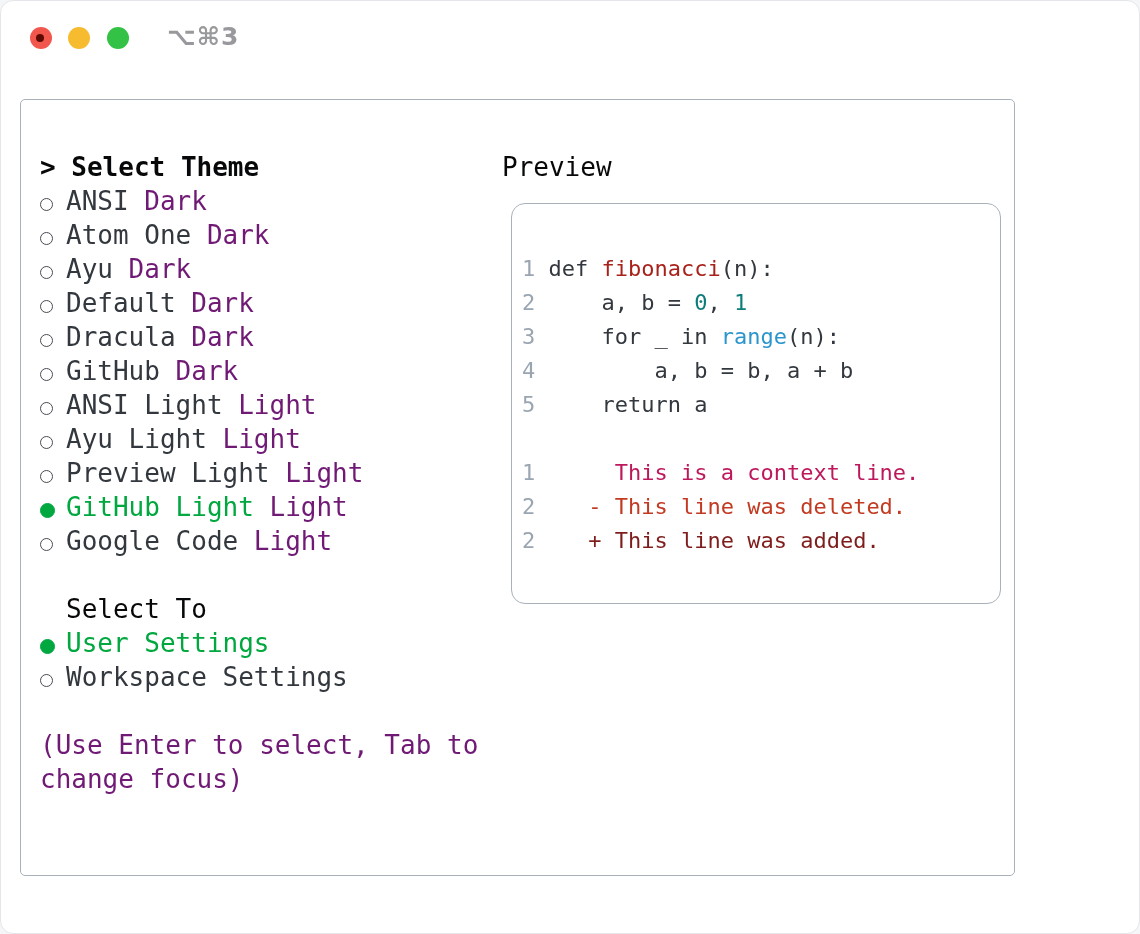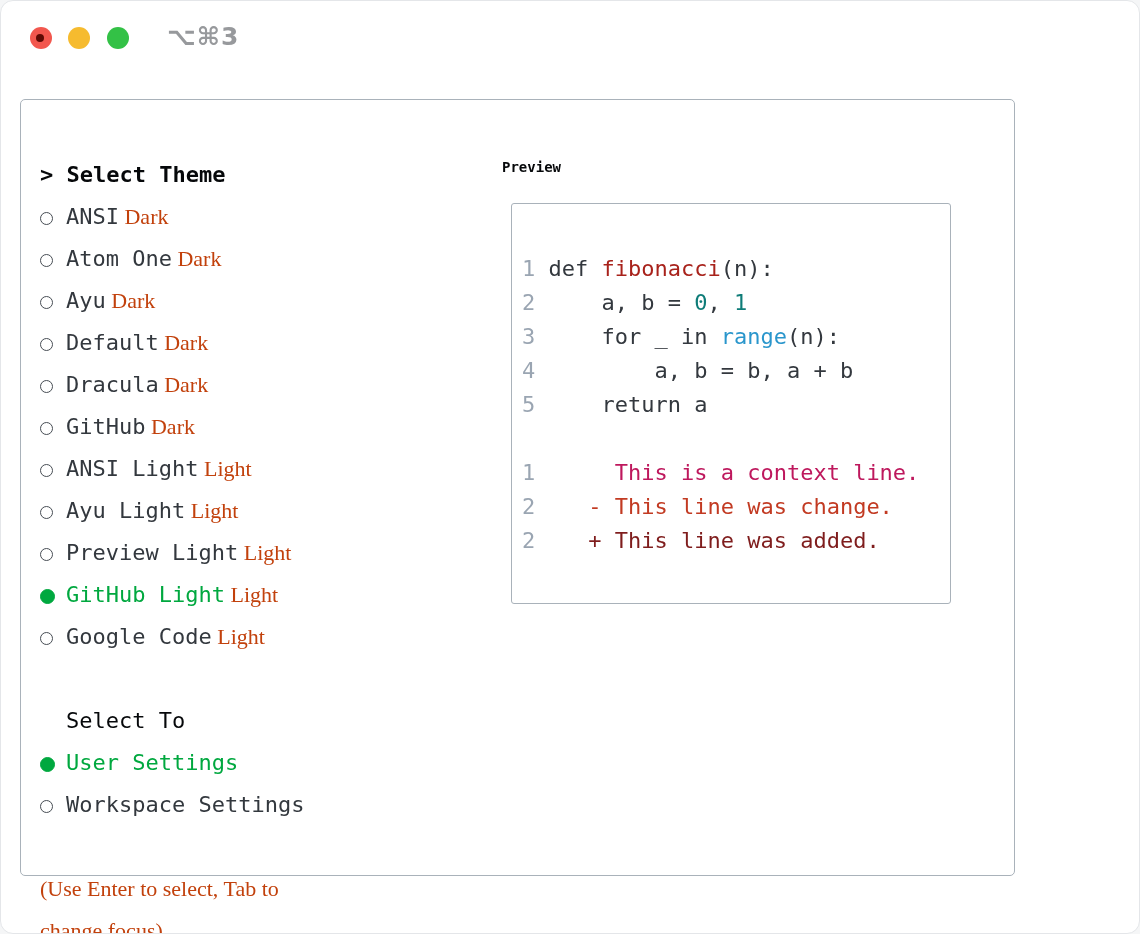--- a/index.html
+++ b/index.html
@@ -20,39 +20,39 @@
     font-family:"DejaVu Sans","Liberation Sans",sans-serif;
     font-size:25px;font-weight:bold;color:#97999c;letter-spacing:1px;
   }
   
   .panel{
     position:absolute;left:19px;top:98px;width:993px;height:775px;
     border:1.5px solid #a9b2ba;border-radius:5px;background:#ffffff;
   }
   
   .list{position:absolute;left:19px;top:50px;}
-  .row{height:34px;line-height:34px;white-space:pre;font-size:22px;color:#33383e;margin-top:8px;}
+  .row{height:34px;line-height:34px;white-space:pre;font-size:26px;color:#33383e;}
   .row.hdr{font-weight:bold;color:#06080a;}
   .row.sub{color:#06080a;padding-left:26px;}
-  .muted{color:#c2410c;font-family:Liberation Serif, serif;}
+  .muted{color:#701a75;}
   .sel{color:#00a83f;}
   .marker{
     display:inline-block;width:13px;height:13px;box-sizing:border-box;
     border:1.5px solid #474d54;border-radius:50%;margin-right:13px;
     vertical-align:-1px;
   }
   .marker.on{width:15px;height:15px;margin-right:11px;background:#00a83f;border-color:#00a83f;vertical-align:-2px;}
   
   .pheader{
     position:absolute;left:481px;top:50px;height:34px;line-height:34px;
-    font-size:14px;font-weight:bold;color:#06080a;white-space:pre;
+    font-size:26px;font-weight:normal;color:#06080a;white-space:pre;
   }
   .pbox{
-    position:absolute;left:490px;top:103px;width:440px;height:401px;
-    border:1.5px solid #a9b2ba;border-radius:3px;background:#ffffff;
+    position:absolute;left:490px;top:103px;width:490px;height:401px;
+    border:1.5px solid #a9b2ba;border-radius:14px;background:#ffffff;
     box-sizing:border-box;padding:48px 0 0 10px;overflow:hidden;
   }
   .pline{height:34px;line-height:34px;white-space:pre;font-size:22px;}
   .ln{color:#9aa5b2;}
   .pl{color:#33383e;}
   .fn{color:#a8221b;}
   .nm{color:#0e7c78;}
   .bi{color:#2a96cc;margin-top:44px;}
   .ctx{color:#be185d;}
   .del{color:#c23a22;}
@@ -95,17 +95,17 @@
       </div>
     <div class="pheader">Preview</div>
     <div class="pbox">
         <div class="pline"><span class="ln">1</span><span class="pl"> def </span><span class="fn">fibonacci</span><span class="pl">(n):</span></div>
         <div class="pline"><span class="ln">2</span><span class="pl">     a, b = </span><span class="nm">0</span><span class="pl">, </span><span class="nm">1</span></div>
         <div class="pline"><span class="ln">3</span><span class="pl">     for _ in </span><span class="bi">range</span><span class="pl">(n):</span></div>
         <div class="pline"><span class="ln">4</span><span class="pl">         a, b = b, a + b</span></div>
         <div class="pline"><span class="ln">5</span><span class="pl">     return a</span></div>
         <div class="pline"></div>
         <div class="pline"><span class="ln">1</span><span class="ctx">      This is a context line.</span></div>
-        <div class="pline"><span class="ln">2</span><span class="del">    - This line was change.</span></div>
+        <div class="pline"><span class="ln">2</span><span class="del">    - This line was deleted.</span></div>
         <div class="pline"><span class="ln">2</span><span class="add">    + This line was added.</span></div>
       </div>
   </div>
 </div>
 
 </body></html>

